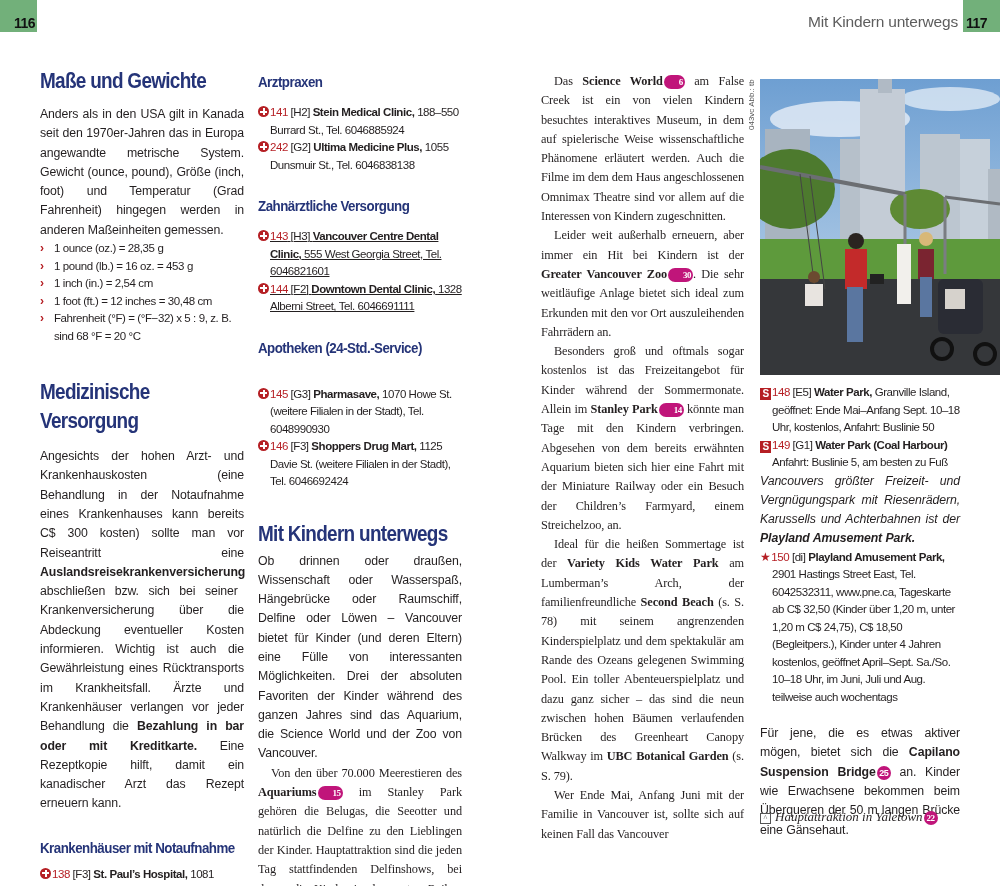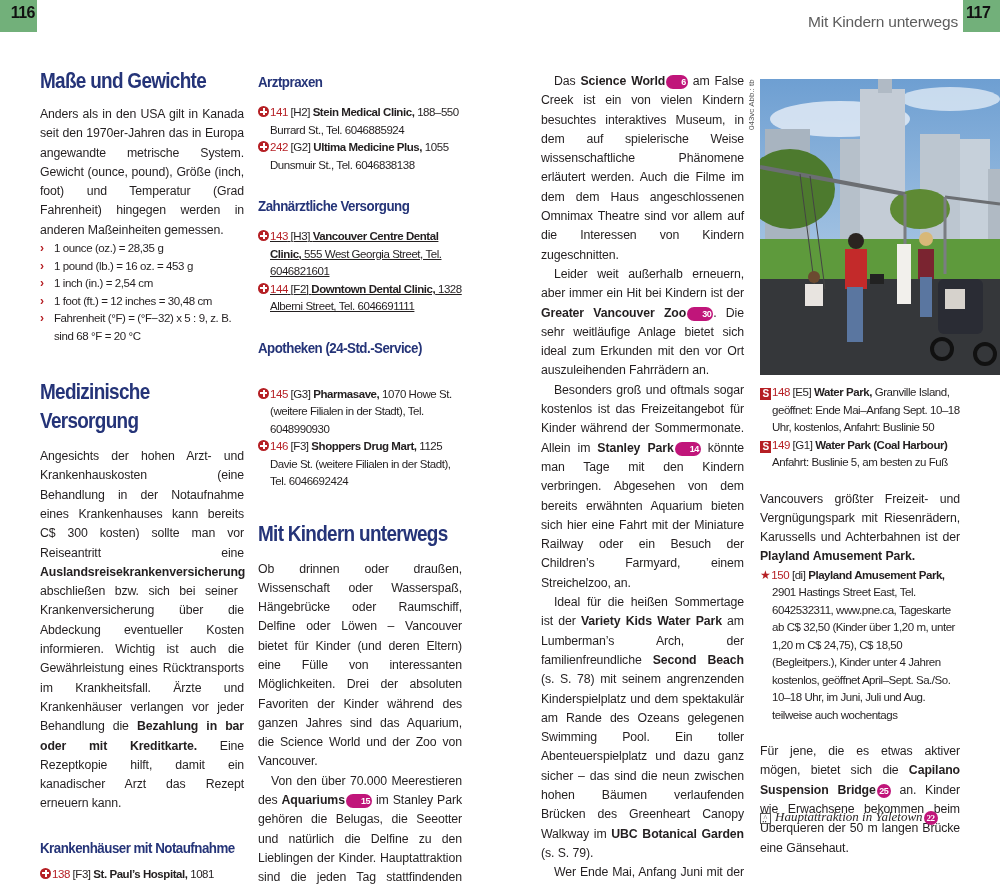--- a/index.html
+++ b/index.html
@@ -2,36 +2,36 @@
 <html><head>
 <meta charset="utf-8">
 <style>
   * { margin: 0; padding: 0; box-sizing: border-box; }
   html, body { width: 1000px; height: 886px; background: #fff; overflow: hidden; }
   body { position: relative; font-family: "Liberation Sans", sans-serif; color: #231f20; }
 
   .runhead { position: absolute; top: 0; height: 32px; font-family: "Liberation Sans", sans-serif; font-size: 15.5px; color: #5d5d5d; display: flex; align-items: flex-end; }
   .runhead.left { left: 0; }
   .runhead.right { right: 0; }
-  .pageno { background: #72b07a; color: #111; font-weight: bold; width: 37px; height: 32px; display: flex; align-items: flex-end; justify-content: center; padding-bottom: 10px; font-size: 16px; letter-spacing: -0.5px; }
+  .pageno { background: #72b07a; color: #111; font-weight: bold; width: 37px; height: 32px; display: flex; align-items: flex-end; justify-content: center; padding-bottom: 1px; font-size: 14px; letter-spacing: -0.5px; }
   .runhead.left .pageno { justify-content: flex-end; padding-right: 2px; }
   .runhead.right .pageno { justify-content: flex-start; padding-left: 3px; }
   .runtitle { padding: 0 5px 1px 4px; letter-spacing: -0.2px; }
 
   .col { position: absolute; top: 64px; }
   .c1 { left: 40px; width: 204px; }
   .c2 { left: 258px; width: 204px; }
   .c3 { left: 541px; width: 203px; }
   .c4 { left: 760px; width: 200px; top: 384px; }
 
   h1 { font-family: "Liberation Sans Narrow", "Liberation Sans", sans-serif; font-weight: bold; color: #253478; font-size: 22px; line-height: 29px; letter-spacing: -0.8px; transform: scaleX(0.86); transform-origin: left; white-space: nowrap; }
   h2 { font-family: "Liberation Sans", sans-serif; font-weight: bold; color: #253478; font-size: 15.5px; line-height: 20px; letter-spacing: -0.6px; transform: scaleX(0.86); transform-origin: left; white-space: nowrap; }
 
   p.body { font-size: 12.3px; line-height: 19.3px; text-align: justify; color: #231f20; letter-spacing: -0.1px; hyphens: manual; }
-  p.body.indent { text-indent: 13px; }
+  p.body.indent { text-indent: 13px; font-family: Liberation Serif, serif; }
   p.body b { font-weight: bold; }
 
   ul.facts { list-style: none; font-size: 11.5px; line-height: 17.5px; margin-top: 0px; letter-spacing: -0.4px; }
   ul.facts li { padding-left: 14px; position: relative; }
   ul.facts li .arr { position: absolute; left: 0; top: 0; color: #b51f24; font-weight: bold; font-size: 12px; }
 
   .entry { font-size: 11.5px; line-height: 17.5px; letter-spacing: -0.45px; padding-left: 12px; text-indent: -12px; color: #231f20; }
   .entry .ic { display: inline-block; text-indent: 0; }
   .entry .num { color: #b51f24; }
   .entry .name { font-weight: bold; }
@@ -96,21 +96,21 @@
     <div class="entry"><span class="cross ic"></span><span class="num">144</span> <span>[F2]</span> <span class="name">Downtown Dental Clinic,</span> <span>1328 Alberni Street, Tel. 6046691111</span></div>
   </div>
 
   <h2 style="margin-top:22px;">Apotheken (24-Std.-Service)</h2>
   <div style="margin-top:28px;">
     <div class="entry"><span class="cross ic"></span><span class="num">145</span> <span>[G3]</span> <span class="name">Pharmasave,</span> <span>1070 Howe St. (weitere Filialen in der Stadt), Tel. 6048990930</span></div>
     <div class="entry"><span class="cross ic"></span><span class="num">146</span> <span>[F3]</span> <span class="name">Shoppers Drug Mart,</span> <span>1125 Davie St. (weitere Filialen in der Stadt), Tel. 6046692424</span></div>
   </div>
 
   <h1 style="margin-top:28px;">Mit Kindern unterwegs</h1>
-  <p class="body" style="margin-top:12px;">Ob drinnen oder draußen, Wissenschaft oder Wasserspaß, Hängebrücke oder Raumschiff, Delfine oder Löwen – Vancouver bietet für Kinder (und deren Eltern) eine Fülle von interessanten Möglichkeiten. Drei der absoluten Favoriten der Kinder während des ganzen Jahres sind das Aquarium, die Science World und der Zoo von Vancouver.</p>
+  <p class="body" style="margin-top:4px;">Ob drinnen oder draußen, Wissenschaft oder Wasserspaß, Hängebrücke oder Raumschiff, Delfine oder Löwen – Vancouver bietet für Kinder (und deren Eltern) eine Fülle von interessanten Möglichkeiten. Drei der absoluten Favoriten der Kinder während des ganzen Jahres sind das Aquarium, die Science World und der Zoo von Vancouver.</p>
   <p class="body indent">
     <span>Von den über 70.000 Meerestieren des </span><b>Aquariums</b><span class="badge">15</span><span> im Stanley Park gehören die Belugas, die Seeotter und natürlich die Delfine zu den Lieblingen der Kinder. Hauptattraktion sind die jeden Tag stattfindenden Delfinshows, bei denen die Kinder in den ersten Reihen regelmäßig im wahrsten Sinne des Wortes „nass gemacht werden“.</span>
   </p>
 </div>
 
 <div class="col c3" style="top:72px;">
   <p class="body indent">
     <span>Das </span><b>Science World</b><span class="badge">6</span><span> am False Creek ist ein von vielen Kindern besuchtes interaktives Museum, in dem auf spielerische Weise wissenschaftliche Phänomene erläutert werden. Auch die Filme im dem dem Haus angeschlossenen Omnimax Theatre sind vor allem auf die Interessen von Kindern zugeschnitten.</span>
   </p>
   <p class="body indent">
@@ -174,21 +174,21 @@
   </svg>
 </div>
 
 <div class="col c4">
   <div class="entry">
     <span class="sbox ic">S</span><span class="num">148</span> <span>[E5]</span> <span class="name">Water Park,</span> <span>Granville Island, geöffnet: Ende Mai–Anfang Sept. 10–18 Uhr, kostenlos, Anfahrt: Buslinie 50</span>
   </div>
   <div class="entry">
     <span class="sbox ic">S</span><span class="num">149</span> <span>[G1]</span> <span class="name">Water Park (Coal Harbour)</span> <span>Anfahrt: Buslinie 5, am besten zu Fuß</span>
   </div>
-  <p class="body" style="margin-top:18px;">
+  <p class="body" style="font-style:italic;">
     <span>Vancouvers größter Freizeit- und Vergnügungspark mit Riesenrädern, Karussells und Achterbahnen ist der </span><b>Playland Amusement Park.</b>
   </p>
   <div class="entry">
     <span class="star ic">★</span><span class="num">150</span> <span>[di]</span> <span class="name">Playland Amusement Park,</span> <span>2901 Hastings Street East, Tel. 6042532311, www.pne.ca, Tageskarte ab C$ 32,50 (Kinder über 1,20 m, unter 1,20 m C$ 24,75), C$ 18,50 (Begleitpers.), Kinder unter 4 Jahren kostenlos, geöffnet April–Sept. Sa./So. 10–18 Uhr, im Juni, Juli und Aug. teilweise auch wochentags</span>
   </div>
   <p class="body" style="margin-top:18px;">
     <span>Für jene, die es etwas aktiver mögen, bietet sich die </span><b>Capilano Suspension Bridge</b><span class="badge">25</span><span> an. Kinder wie Erwachsene bekommen beim Überqueren der 50 m langen Brücke eine Gänsehaut.</span>
   </p>
 </div>
 

